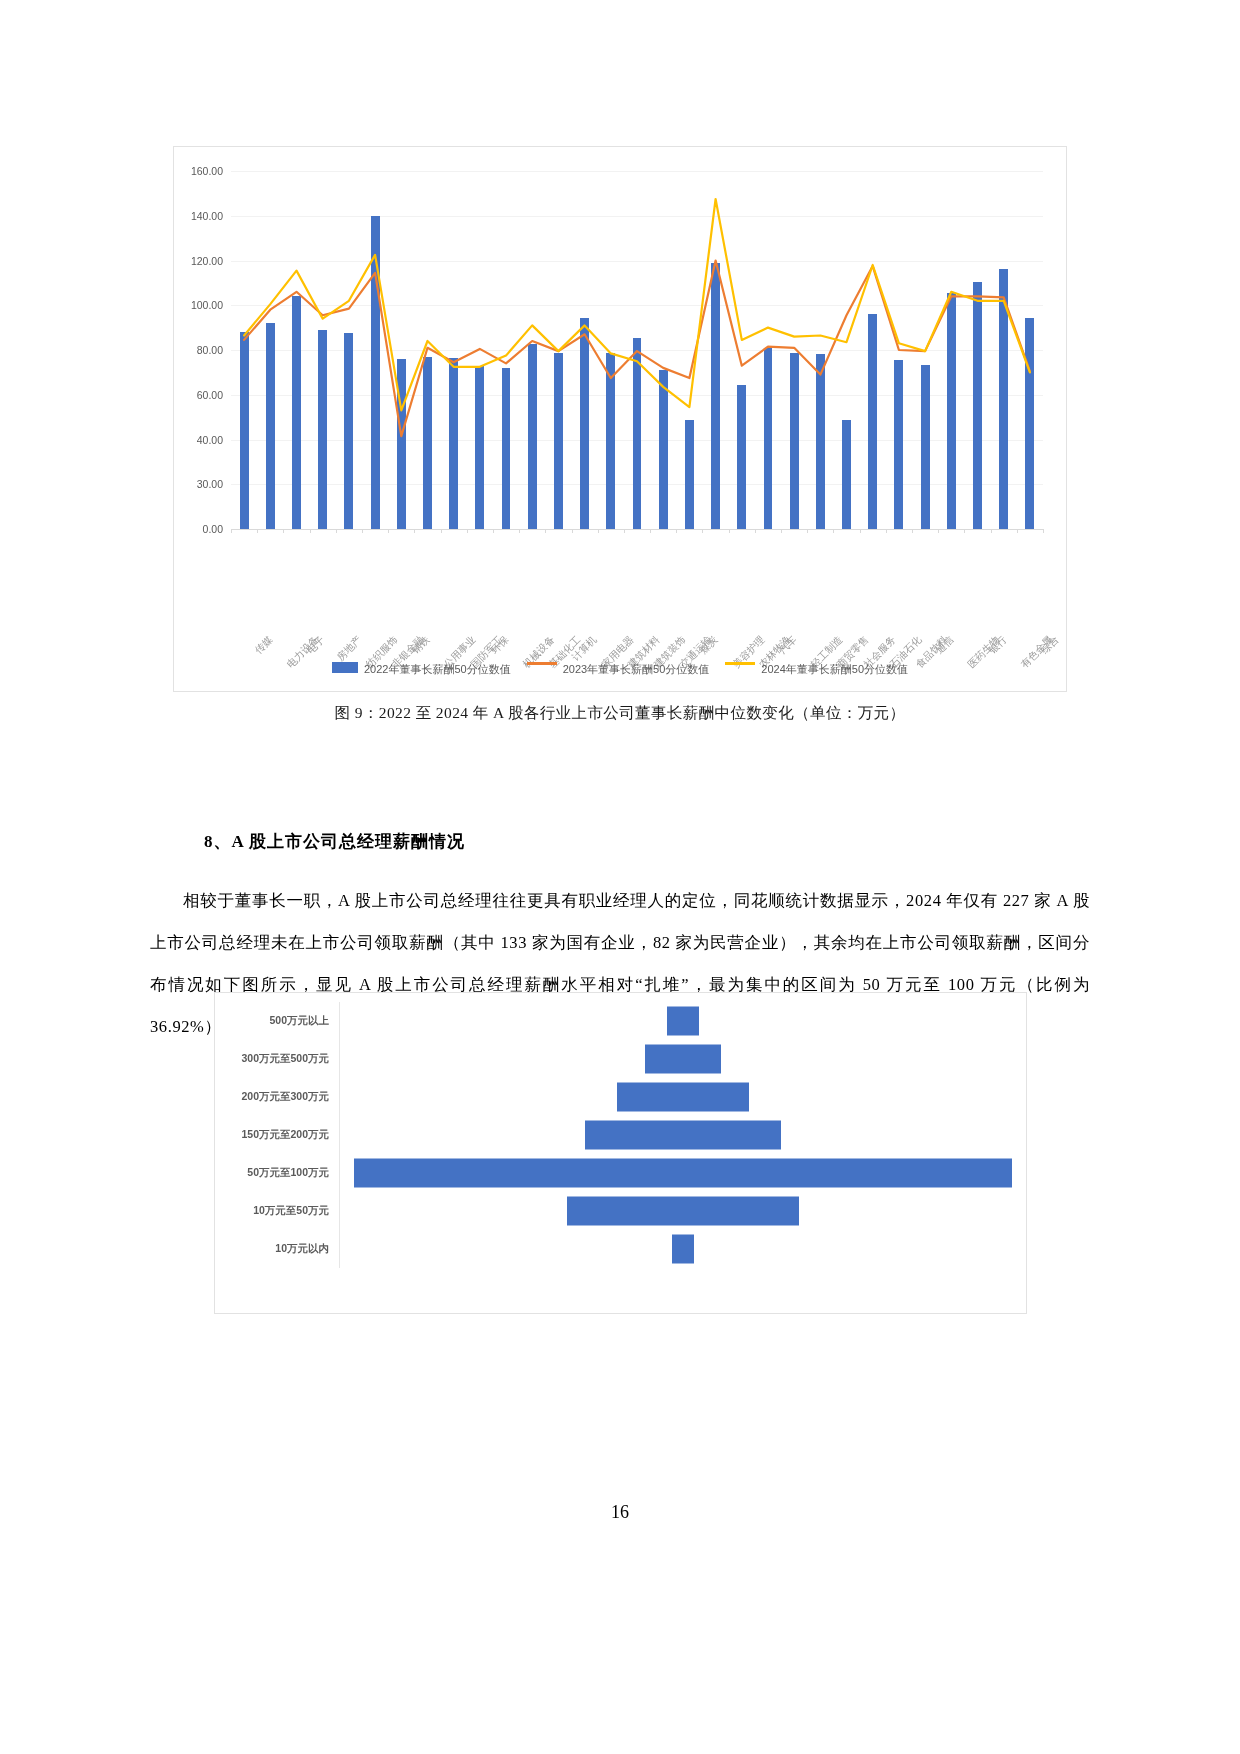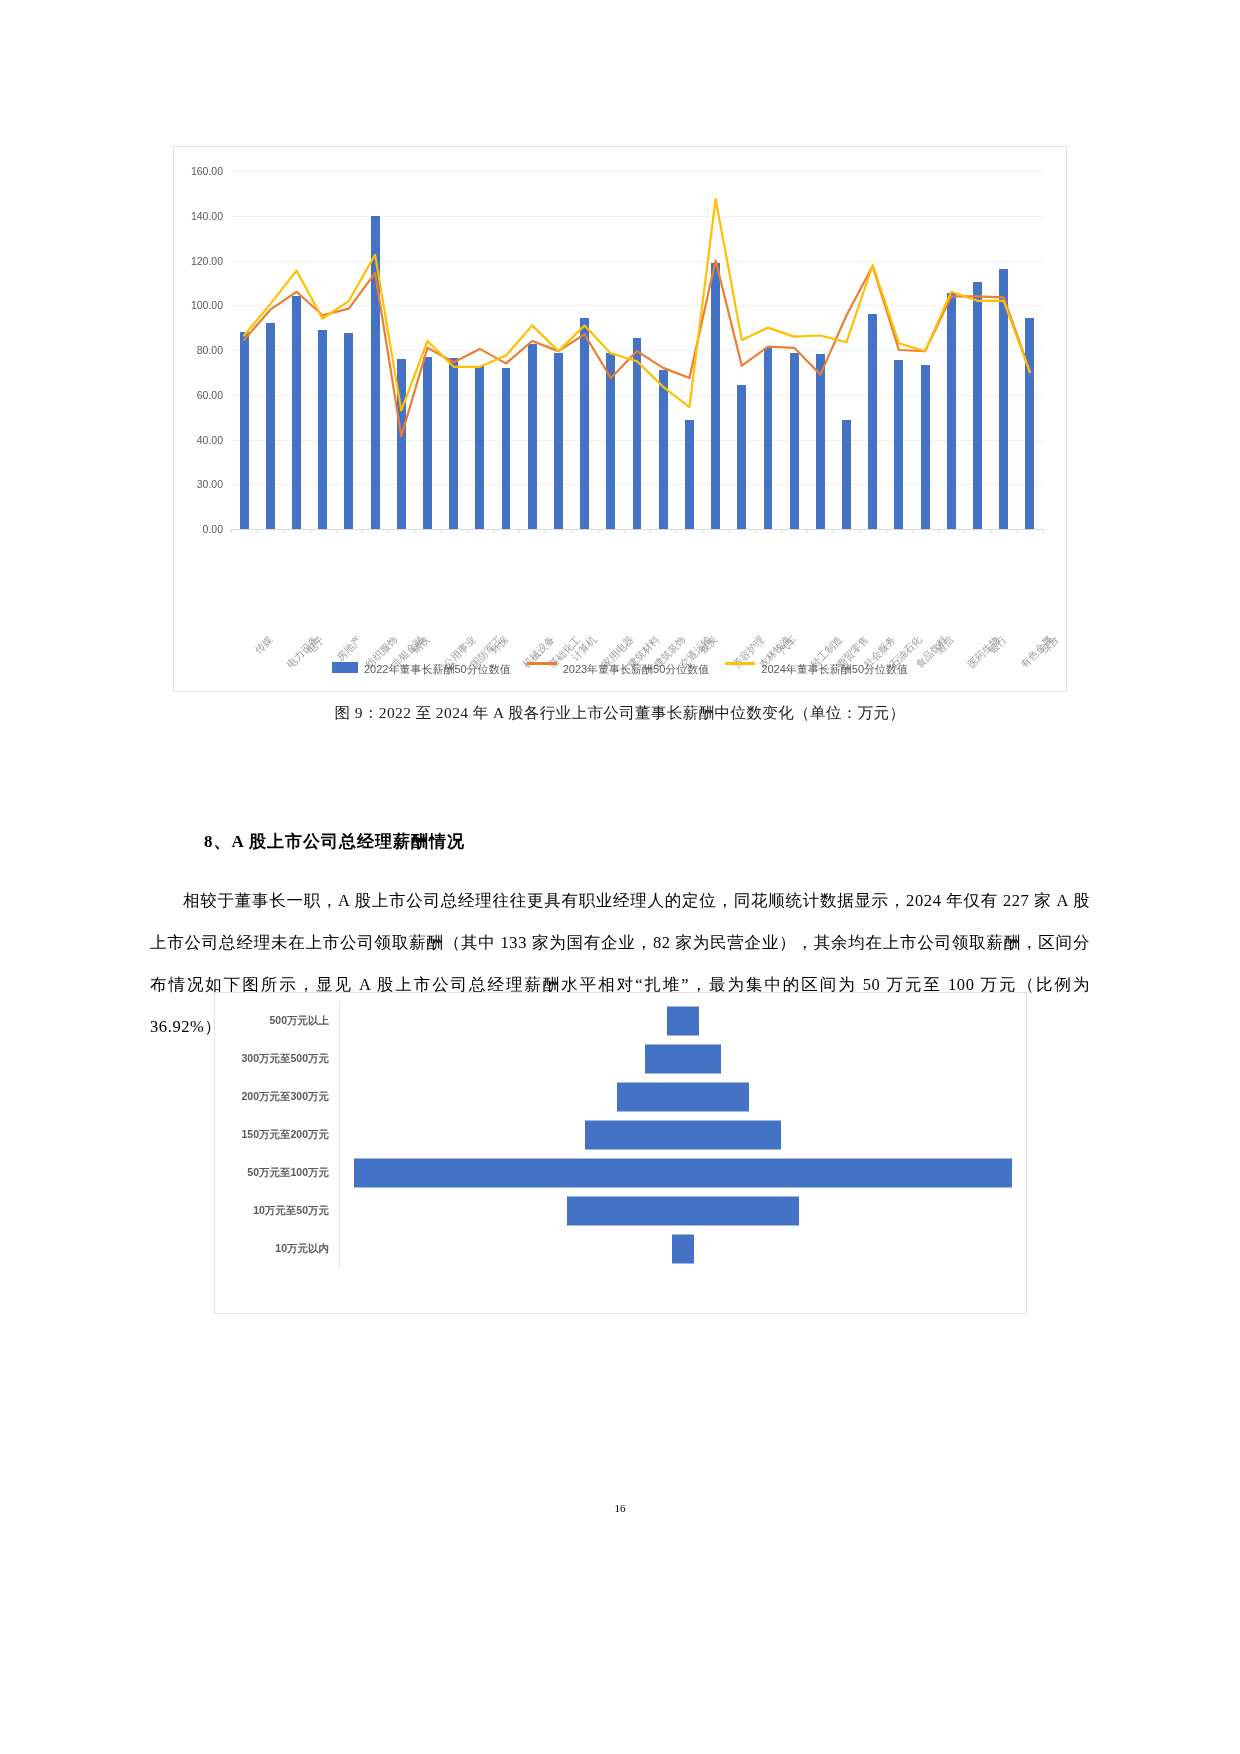--- a/index.html
+++ b/index.html
@@ -167,21 +167,21 @@
     transform:translateY(-50%);
     height:29px;
     background:#4472C4;
   }
 
   .pagenum{
     position:absolute;
     left:0;right:0;top:1502px;
     text-align:center;
     font-family:"Liberation Serif","DejaVu Serif",serif;
-    font-size:11px;
+    font-size:18px;
     color:#000;
   }
 </style>
 </head>
 <body>
 
 <div class="page">
 
   <div class="fig9-box">
     <div class="plot9" id="plot9">

